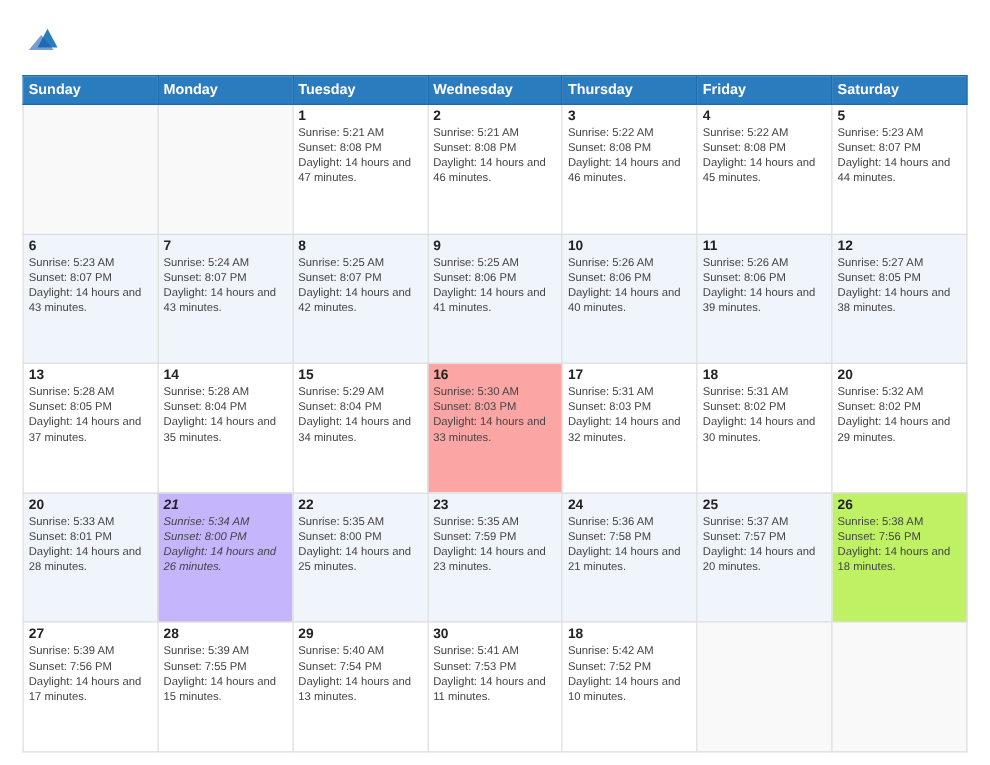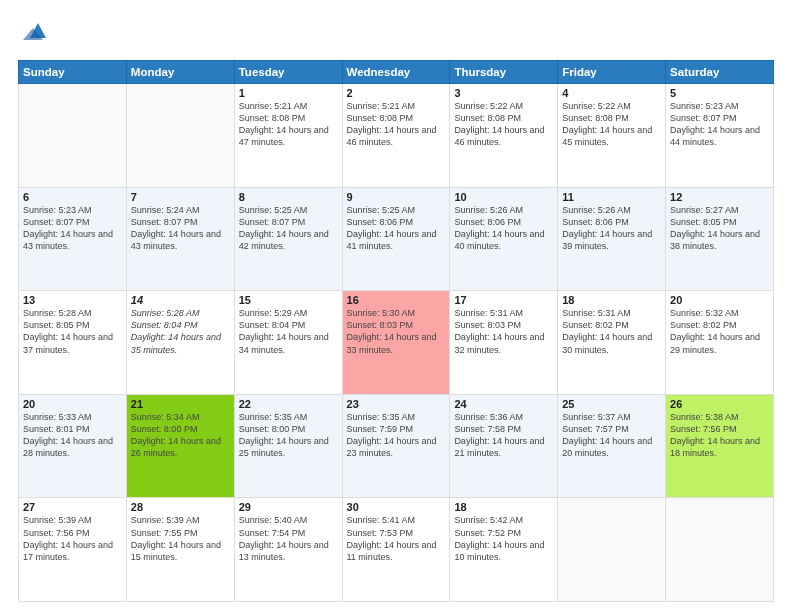--- a/index.html
+++ b/index.html
@@ -155,30 +155,30 @@
           <td style="background: rgb(240, 245, 251);"><span class="day-num">6</span><span class="day-info">Sunrise: 5:23 AM<br>Sunset: 8:07 PM<br>Daylight: 14 hours and 43 minutes.</span></td>
           <td style="background: rgb(240, 245, 251);"><span class="day-num">7</span><span class="day-info">Sunrise: 5:24 AM<br>Sunset: 8:07 PM<br>Daylight: 14 hours and 43 minutes.</span></td>
           <td style="background: rgb(240, 245, 251);"><span class="day-num">8</span><span class="day-info">Sunrise: 5:25 AM<br>Sunset: 8:07 PM<br>Daylight: 14 hours and 42 minutes.</span></td>
           <td style="background: rgb(240, 245, 251);"><span class="day-num">9</span><span class="day-info">Sunrise: 5:25 AM<br>Sunset: 8:06 PM<br>Daylight: 14 hours and 41 minutes.</span></td>
           <td style="background: rgb(240, 245, 251);"><span class="day-num">10</span><span class="day-info">Sunrise: 5:26 AM<br>Sunset: 8:06 PM<br>Daylight: 14 hours and 40 minutes.</span></td>
           <td style="background: rgb(240, 245, 251);"><span class="day-num">11</span><span class="day-info">Sunrise: 5:26 AM<br>Sunset: 8:06 PM<br>Daylight: 14 hours and 39 minutes.</span></td>
           <td style="background: rgb(240, 245, 251);"><span class="day-num">12</span><span class="day-info">Sunrise: 5:27 AM<br>Sunset: 8:05 PM<br>Daylight: 14 hours and 38 minutes.</span></td>
         </tr>
         <tr>
           <td style="background: rgb(255, 255, 255);"><span class="day-num">13</span><span class="day-info">Sunrise: 5:28 AM<br>Sunset: 8:05 PM<br>Daylight: 14 hours and 37 minutes.</span></td>
-          <td style="background: rgb(255, 255, 255); font-style: italic;"><span class="day-num">14</span><span class="day-info">Sunrise: 5:28 AM<br>Sunset: 8:04 PM<br>Daylight: 14 hours and 35 minutes.</span></td>
+          <td style="background: rgb(255, 255, 255);"><span class="day-num">14</span><span class="day-info">Sunrise: 5:28 AM<br>Sunset: 8:04 PM<br>Daylight: 14 hours and 35 minutes.</span></td>
           <td style="background: rgb(255, 255, 255);"><span class="day-num">15</span><span class="day-info">Sunrise: 5:29 AM<br>Sunset: 8:04 PM<br>Daylight: 14 hours and 34 minutes.</span></td>
           <td style="background: #fca5a5; margin-left: 17px;"><span class="day-num">16</span><span class="day-info">Sunrise: 5:30 AM<br>Sunset: 8:03 PM<br>Daylight: 14 hours and 33 minutes.</span></td>
           <td style="background: rgb(255, 255, 255);"><span class="day-num">17</span><span class="day-info">Sunrise: 5:31 AM<br>Sunset: 8:03 PM<br>Daylight: 14 hours and 32 minutes.</span></td>
           <td style="background: rgb(255, 255, 255);"><span class="day-num">18</span><span class="day-info">Sunrise: 5:31 AM<br>Sunset: 8:02 PM<br>Daylight: 14 hours and 30 minutes.</span></td>
           <td style="background: rgb(255, 255, 255);"><span class="day-num">20</span><span class="day-info">Sunrise: 5:32 AM<br>Sunset: 8:02 PM<br>Daylight: 14 hours and 29 minutes.</span></td>
         </tr>
         <tr>
           <td style="background: rgb(240, 245, 251);"><span class="day-num">20</span><span class="day-info">Sunrise: 5:33 AM<br>Sunset: 8:01 PM<br>Daylight: 14 hours and 28 minutes.</span></td>
-          <td style="background: #84cc16;"><span class="day-num">21</span><span class="day-info">Sunrise: 5:34 AM<br>Sunset: 8:00 PM<br>Daylight: 14 hours and 26 minutes.</span></td>
+          <td style="background: #c4b5fd; font-style: italic;"><span class="day-num">21</span><span class="day-info">Sunrise: 5:34 AM<br>Sunset: 8:00 PM<br>Daylight: 14 hours and 26 minutes.</span></td>
           <td style="background: rgb(240, 245, 251);"><span class="day-num">22</span><span class="day-info">Sunrise: 5:35 AM<br>Sunset: 8:00 PM<br>Daylight: 14 hours and 25 minutes.</span></td>
           <td style="background: rgb(240, 245, 251);"><span class="day-num">23</span><span class="day-info">Sunrise: 5:35 AM<br>Sunset: 7:59 PM<br>Daylight: 14 hours and 23 minutes.</span></td>
           <td style="background: rgb(240, 245, 251);"><span class="day-num">24</span><span class="day-info">Sunrise: 5:36 AM<br>Sunset: 7:58 PM<br>Daylight: 14 hours and 21 minutes.</span></td>
           <td style="background: rgb(240, 245, 251);"><span class="day-num">25</span><span class="day-info">Sunrise: 5:37 AM<br>Sunset: 7:57 PM<br>Daylight: 14 hours and 20 minutes.</span></td>
           <td style="background: #bef264;"><span class="day-num">26</span><span class="day-info">Sunrise: 5:38 AM<br>Sunset: 7:56 PM<br>Daylight: 14 hours and 18 minutes.</span></td>
         </tr>
         <tr>
           <td style="background: rgb(255, 255, 255);"><span class="day-num">27</span><span class="day-info">Sunrise: 5:39 AM<br>Sunset: 7:56 PM<br>Daylight: 14 hours and 17 minutes.</span></td>
           <td style="background: rgb(255, 255, 255);"><span class="day-num">28</span><span class="day-info">Sunrise: 5:39 AM<br>Sunset: 7:55 PM<br>Daylight: 14 hours and 15 minutes.</span></td>
           <td style="background: rgb(255, 255, 255); margin-left: 34px;"><span class="day-num">29</span><span class="day-info">Sunrise: 5:40 AM<br>Sunset: 7:54 PM<br>Daylight: 14 hours and 13 minutes.</span></td>

